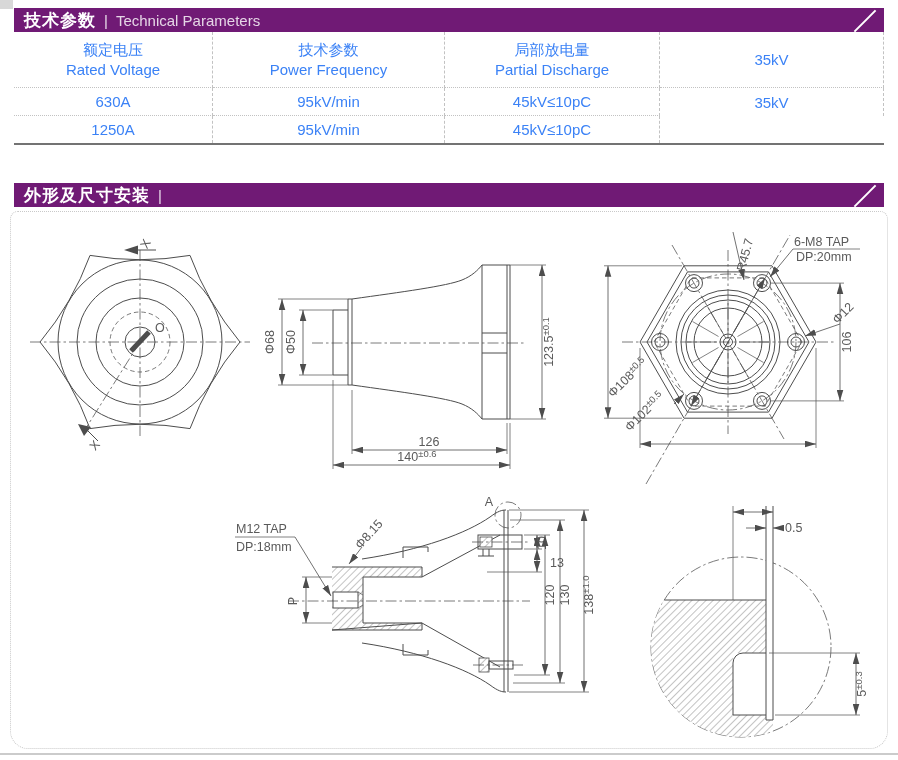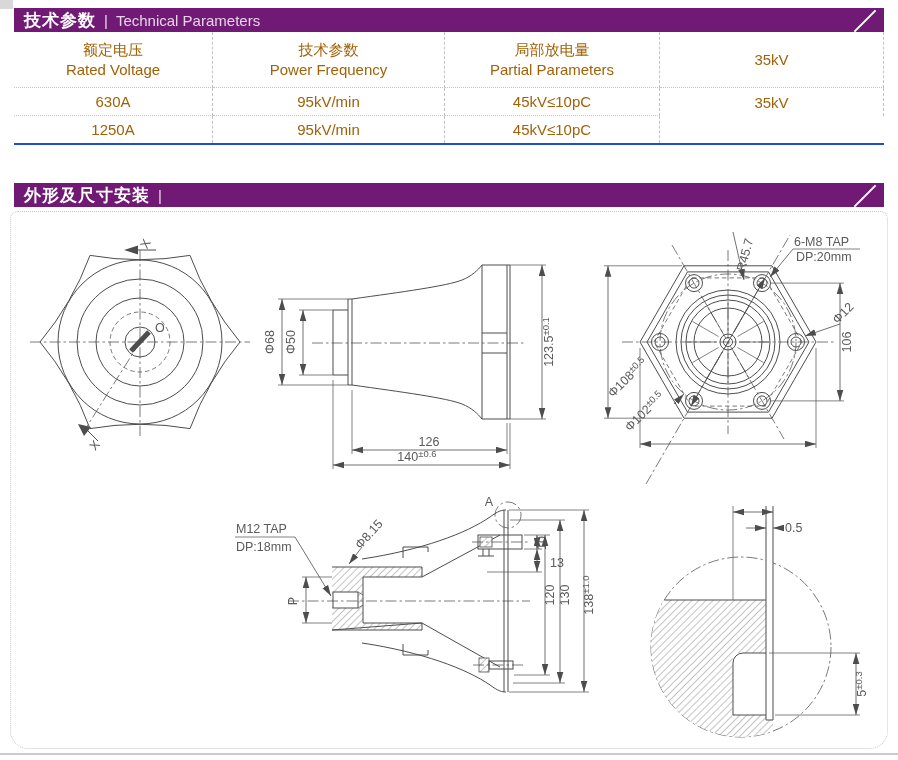--- a/index.html
+++ b/index.html
@@ -11,21 +11,21 @@
   .banner .zh{font-size:17px;font-weight:bold;letter-spacing:1px;white-space:nowrap;}
   .banner .sep{font-size:15px;margin:0 8px;color:rgba(255,255,255,.85);font-weight:300;}
   .banner .en{font-size:15px;color:rgba(255,255,255,.82);white-space:nowrap;}
   .banner .slash{position:absolute;right:18px;top:-2px;width:2px;height:30px;background:#fff;
                  transform:rotate(45deg);}
   #banner1{top:8px;height:24px;}
   #banner2{top:183px;height:24px;}
   .ptable{position:absolute;left:14px;top:32px;width:870px;display:grid;
           grid-template-columns:199px 232px 215px 224px;
           grid-template-rows:56px 28px 27px;
-          border-bottom:2px solid #1d4ed8;color:#a16207;}
+          border-bottom:2px solid #737373;color:#3b82f6;}
   .ptable .cell{border-right:1px dashed #c2c2c2;display:flex;flex-direction:column;
                 align-items:center;justify-content:center;text-align:center;font-size:15px;}
   .ptable .hrow{border-bottom:1px dotted #c2c2c2;}
   .ptable .r1{border-bottom:1px dotted #c2c2c2;}
   .ptable .hzh{line-height:20px;}
   .ptable .hen{line-height:20px;}
   .drawings{position:absolute;left:10px;top:211px;width:876px;height:536px;
             border:1px dotted #c9c9c9;border-radius:8px 8px 18px 18px;}
   .bottom-line{position:absolute;left:0;top:753px;width:898px;height:2px;background:#cbcbcb;}
   svg.draw{position:absolute;overflow:visible;}
@@ -53,21 +53,21 @@
   <div class="cell hrow">
     <div class="hzh">额定电压</div>
     <div class="hen">Rated Voltage</div>
   </div>
   <div class="cell hrow">
     <div class="hzh">技术参数</div>
     <div class="hen">Power Frequency</div>
   </div>
   <div class="cell hrow">
     <div class="hzh">局部放电量</div>
-    <div class="hen">Partial Parameters</div>
+    <div class="hen">Partial Discharge</div>
   </div>
   <div class="cell r1">35kV</div>
   <div class="cell r1">630A</div>
   <div class="cell r1">95kV/min</div>
   <div class="cell r1">45kV≤10pC</div>
   <div class="cell">35kV</div>
   <div class="cell">1250A</div>
   <div class="cell">95kV/min</div>
   <div class="cell">45kV≤10pC</div>
 </div>

